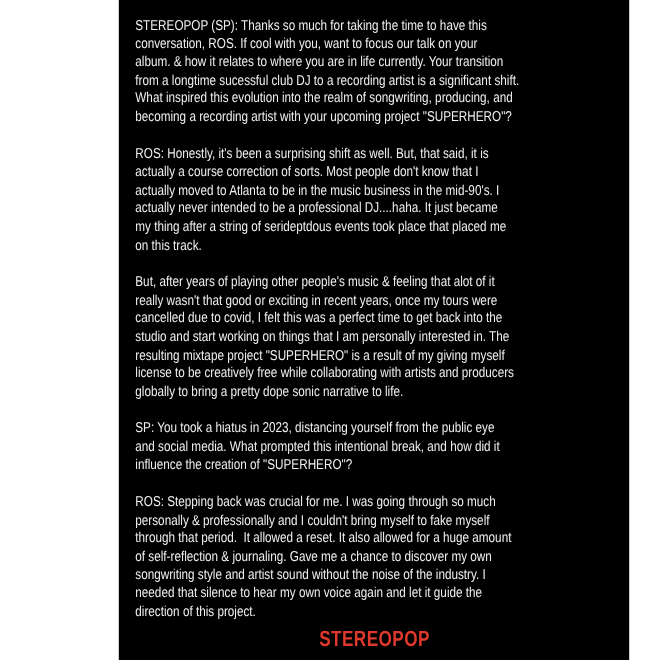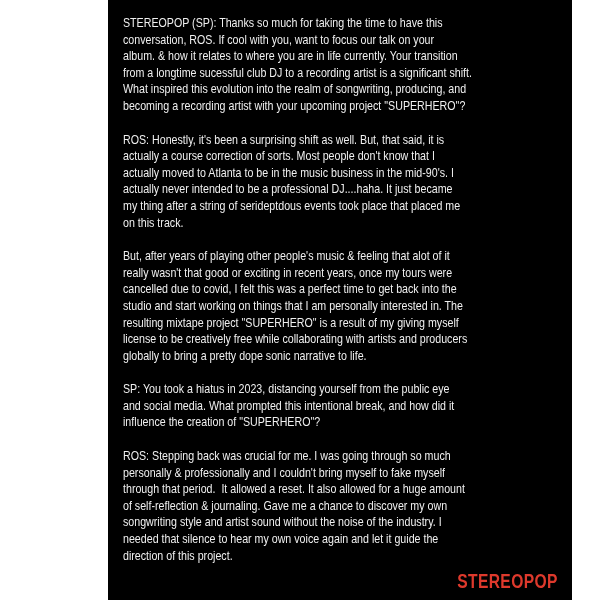--- a/index.html
+++ b/index.html
@@ -28,21 +28,21 @@
   .para {
     margin: 0 0 17px 0;
     font-size: 13px;
     line-height: 16.6px;
     font-weight: 400;
     white-space: pre;
   }
   .logo-row {
     position: absolute;
     left: 0; right: 0; bottom: 8px;
-    text-align: right;
+    text-align: center;
   }
   .logo {
     display: inline-block;
     color: #de392c;
     font-size: 20px;
     line-height: 18px;
     font-weight: 700;
     letter-spacing: 0.5px;
     transform: scale(0.78, 1);
     transform-origin: center bottom;

